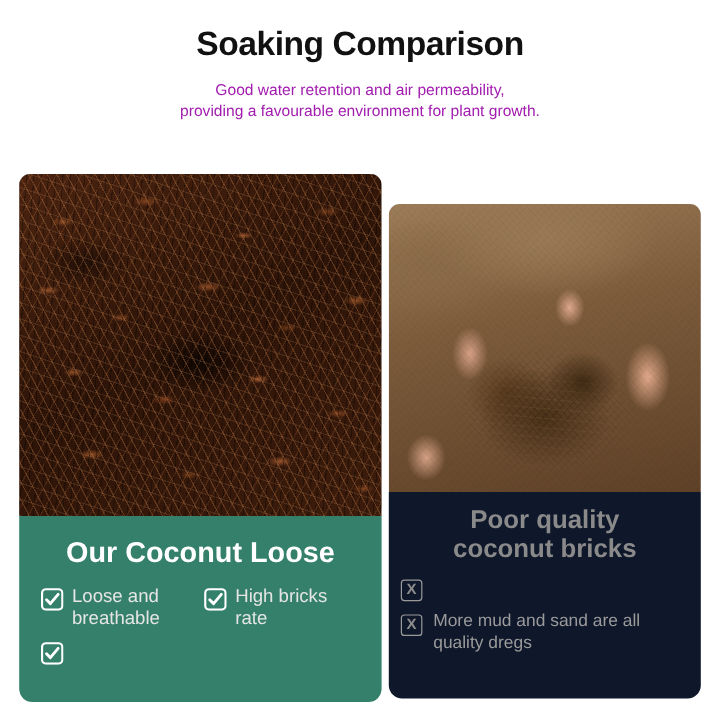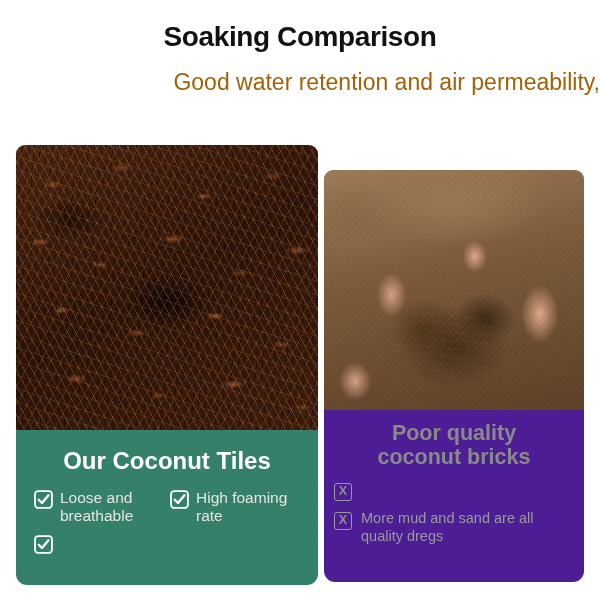--- a/index.html
+++ b/index.html
@@ -30,25 +30,24 @@
   .title {
     font-size: 28px;
     font-weight: bold;
     color: #111111;
     letter-spacing: -0.4px;
     line-height: 1.1;
     margin: 0;
   }
   .subtitle {
     margin: 13px 0 0 0;
-    font-size: 23px;
-    color: #a16207;
+    font-size: 13px;
+    color: #a21caf;
     line-height: 1.42;
     font-weight: normal;
-    text-align: right;
   }
   .subtitle-line {
     display: block;
   }
 
   
   .columns {
     position: absolute;
     top: 145px;
     left: 0;
@@ -139,21 +138,21 @@
   .card {
     border-radius: 0 0 11px 11px;
     box-sizing: border-box;
   }
   .card-good {
     background: #35806a;
     height: 155px;
     padding: 12px 12px 10px 12px;
   }
   .card-bad {
-    background: #4c1d95;
+    background: #0f172a;
     height: 172px;
     padding: 9px 10px 10px 10px;
   }
 
   .card-title {
     text-align: center;
     font-weight: bold;
     line-height: 1.12;
     margin: 0;
   }
@@ -232,47 +231,48 @@
 </style>
 </head>
 <body>
 
 <div class="infographic">
 
   <div class="header">
     <h1 class="title">Soaking Comparison</h1>
     <p class="subtitle">
       <span class="subtitle-line">Good water retention and air permeability,</span>
+      <span class="subtitle-line">providing a favourable environment for plant growth.</span>
     </p>
   </div>
 
   <div class="columns">
 
     <div class="col col-left">
       <div class="photo photo-left"></div>
       <div class="card card-good">
         <h2 class="card-title card-title-good">
-          <span class="card-title-line">Our Coconut Tiles</span>
+          <span class="card-title-line">Our Coconut Loose</span>
         </h2>
         <div class="features-good">
 
           <div class="feature-good">
             <svg class="check-icon" viewBox="0 0 20 20">
               <rect x="1.1" y="1.1" width="17.8" height="17.8" rx="3.4" fill="none" stroke="#ffffff" stroke-width="1.9"></rect>
               <path d="M5.0 10.3 L8.4 13.7 L15.2 5.6" fill="none" stroke="#ffffff" stroke-width="2.5" stroke-linecap="round" stroke-linejoin="round"></path>
             </svg>
             <span class="feature-good-label">Loose and breathable</span>
           </div>
 
           <div class="feature-good">
             <svg class="check-icon" viewBox="0 0 20 20">
               <rect x="1.1" y="1.1" width="17.8" height="17.8" rx="3.4" fill="none" stroke="#ffffff" stroke-width="1.9"></rect>
               <path d="M5.0 10.3 L8.4 13.7 L15.2 5.6" fill="none" stroke="#ffffff" stroke-width="2.5" stroke-linecap="round" stroke-linejoin="round"></path>
             </svg>
-            <span class="feature-good-label">High foaming rate</span>
+            <span class="feature-good-label">High bricks rate</span>
           </div>
 
 
           <div class="feature-good">
             <svg class="check-icon" viewBox="0 0 20 20">
               <rect x="1.1" y="1.1" width="17.8" height="17.8" rx="3.4" fill="none" stroke="#ffffff" stroke-width="1.9"></rect>
               <path d="M5.0 10.3 L8.4 13.7 L15.2 5.6" fill="none" stroke="#ffffff" stroke-width="2.5" stroke-linecap="round" stroke-linejoin="round"></path>
             </svg>
           </div>
 

